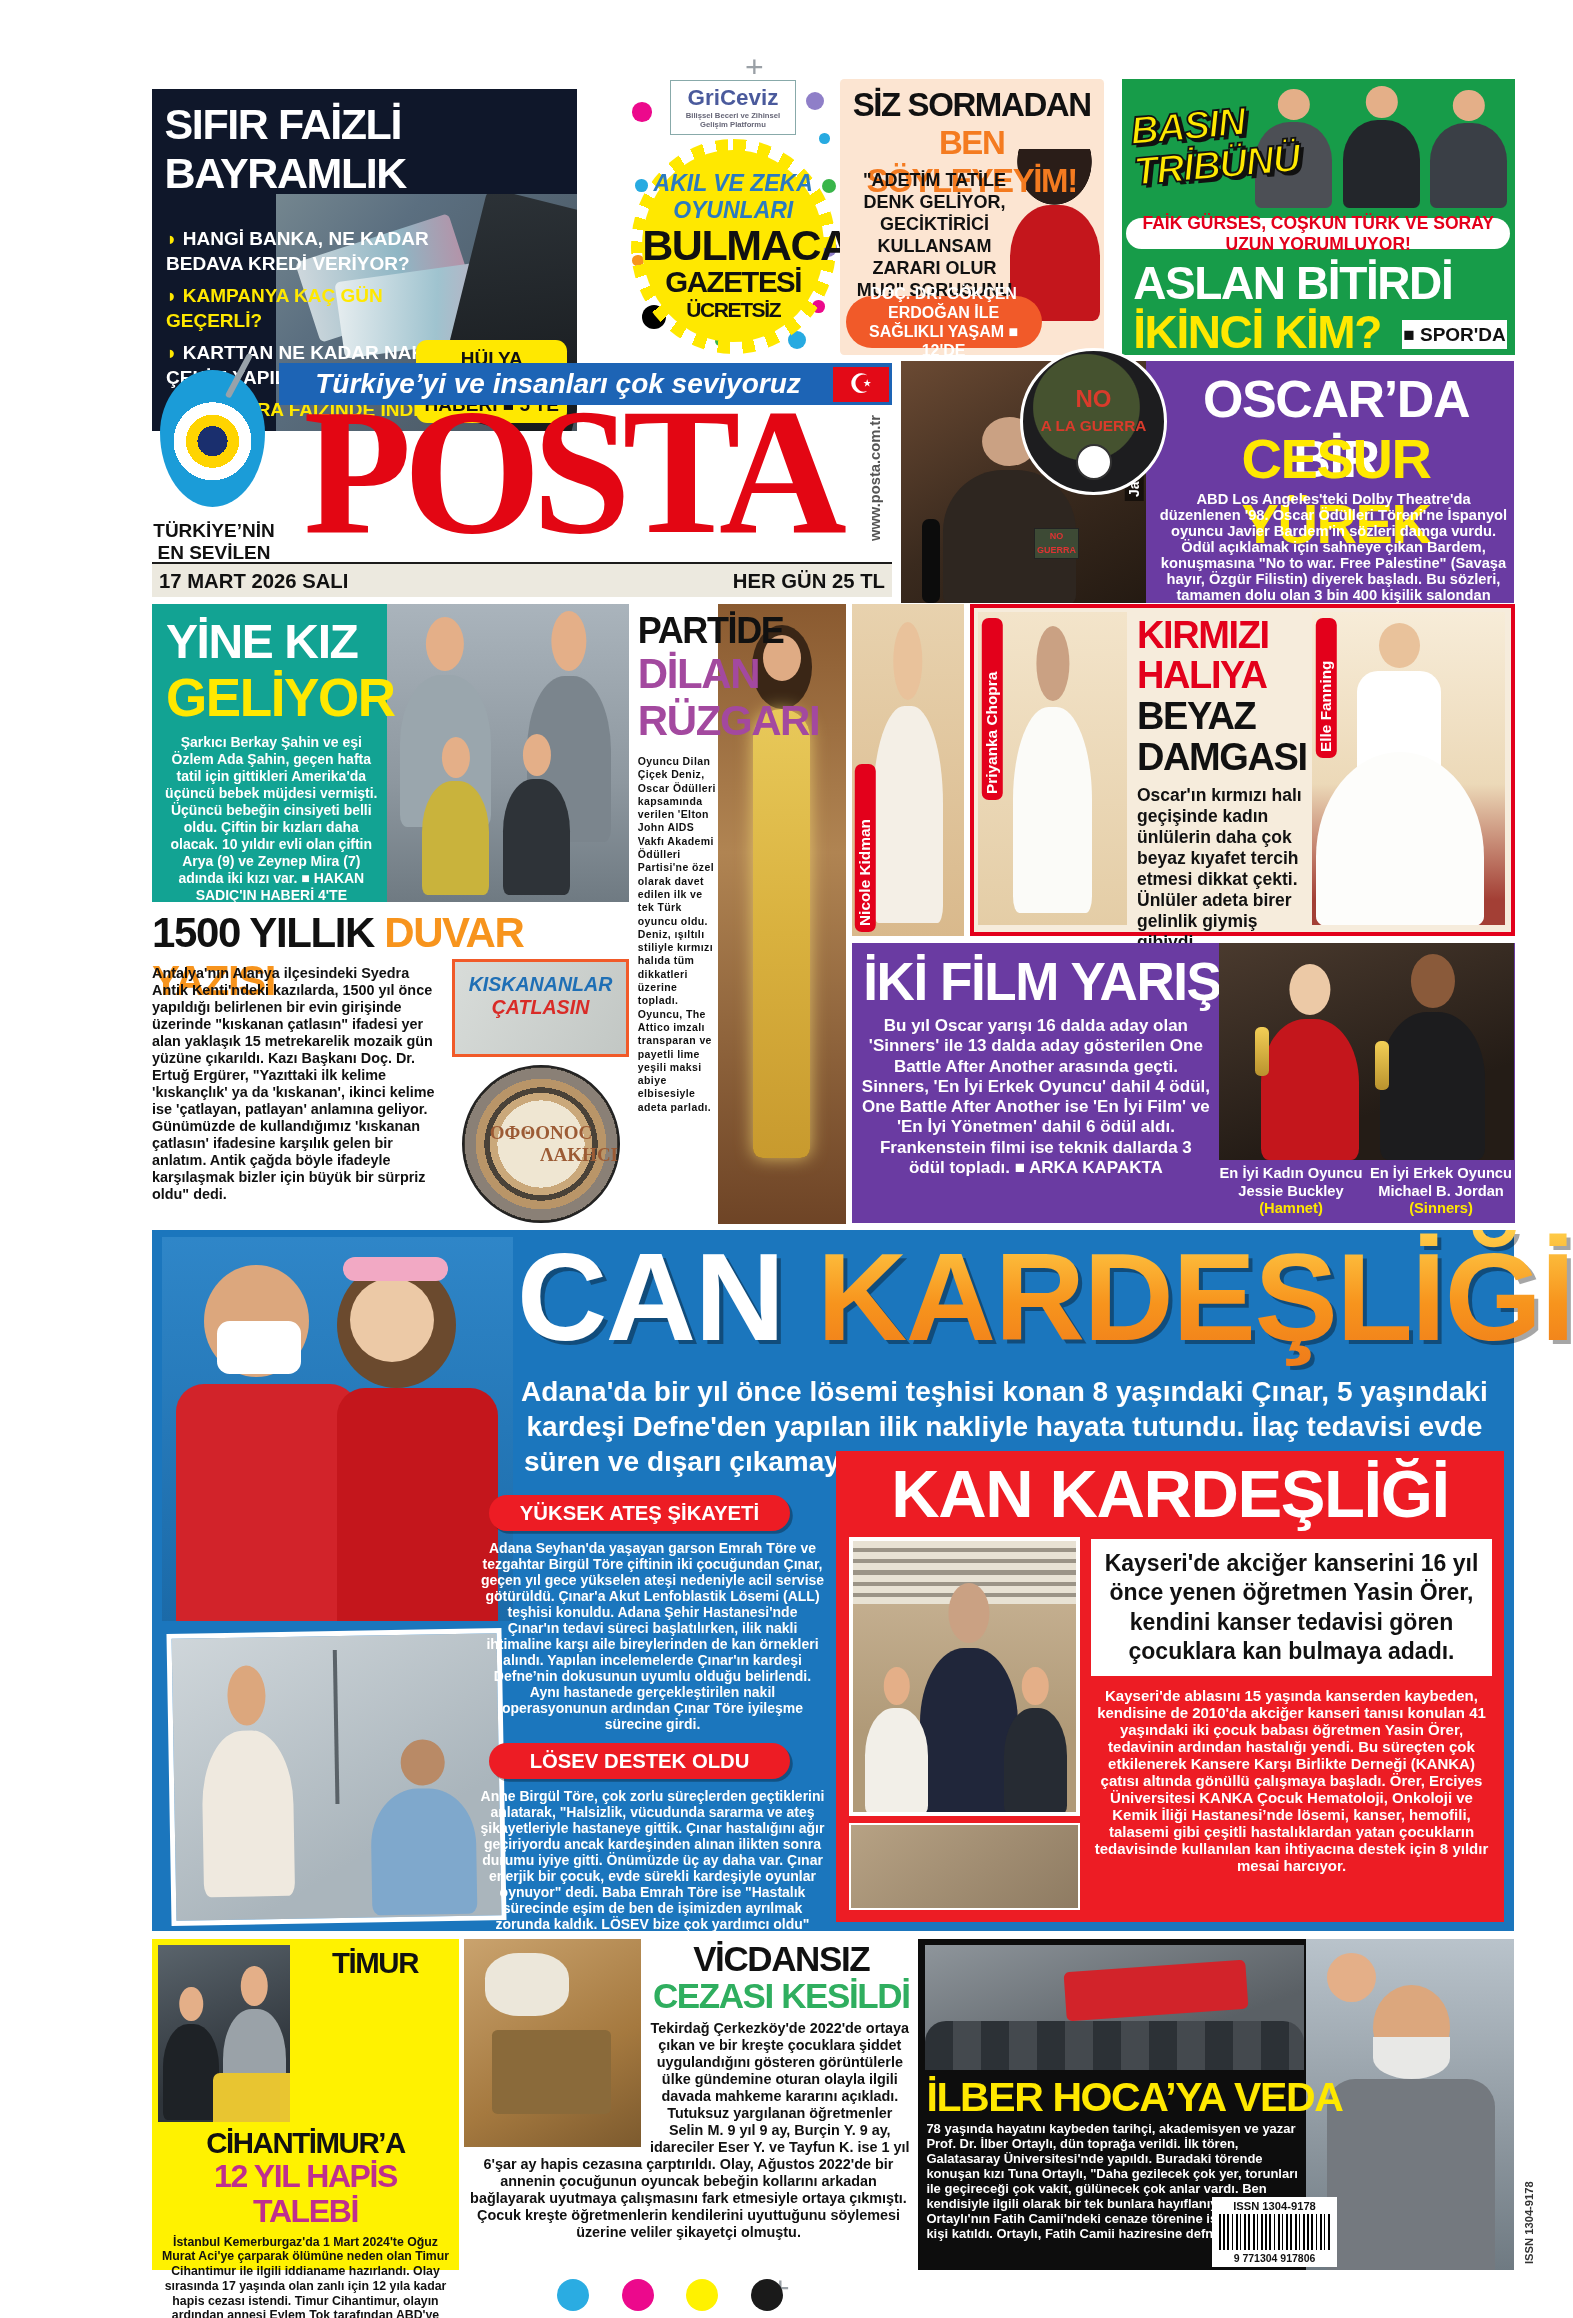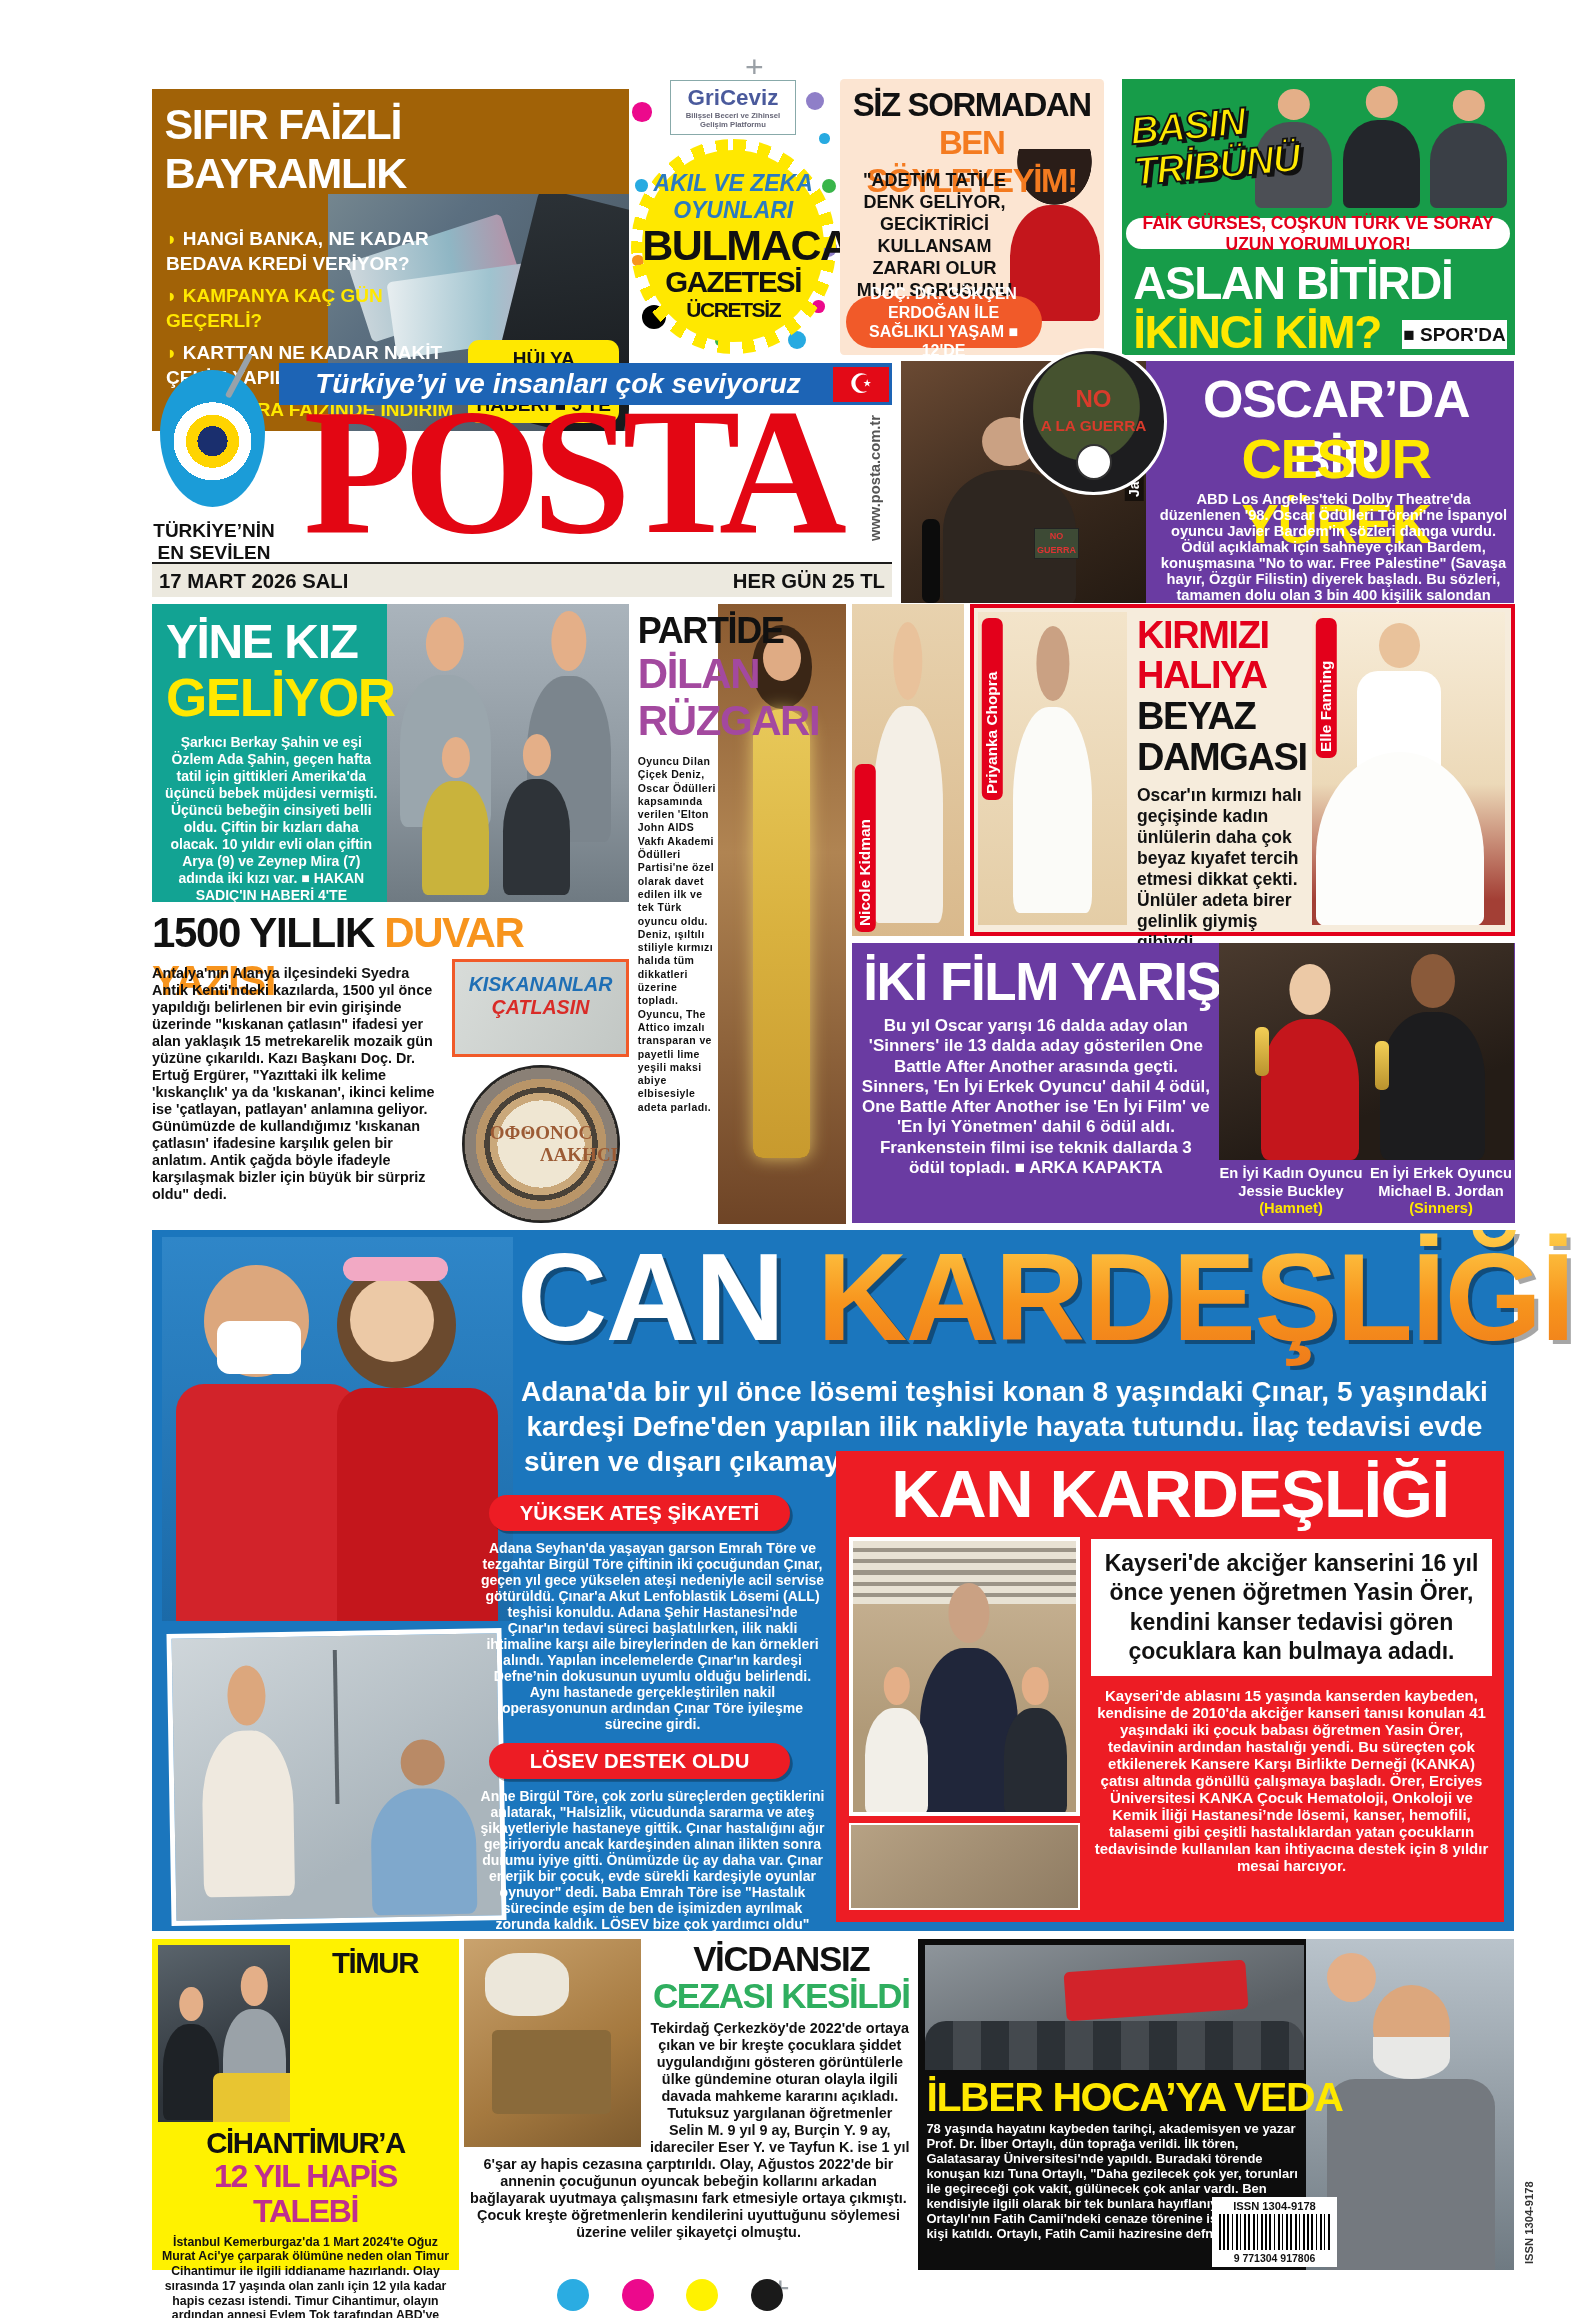--- a/index.html
+++ b/index.html
@@ -24,21 +24,21 @@
   .outline-blk { -webkit-text-stroke:1.8px #111; text-shadow:3.5px 3.5px 0 #111; }
 </style>
 </head>
 <body>
 
 <div id="page">
 
   <div class="abs regcross" style="left:745px;top:49px;">+</div>
   <div class="abs regcross" style="left:771px;top:2270px;">+</div>
 
-  <div class="abs" style="left:152px;top:89px;width:477px;height:342px;background:#a16207;">
+  <div class="abs" style="left:152px;top:89px;width:425px;height:342px;background:#0f172a;">
     <div class="ph" style="right:0;top:105px;width:301px;height:237px;background:linear-gradient(130deg,#74868f 0%,#5b6f80 30%,#46525c 100%);">
       <div class="abs" style="left:28px;top:42px;width:161px;height:84px;background:linear-gradient(100deg,#cfd8dd,#8fb6c4 60%,#b790a6);transform:rotate(-18deg);border-radius:5.6px;"></div>
       <div class="abs" style="left:63px;top:77px;width:161px;height:77px;background:linear-gradient(100deg,#e8eef0,#9fc3cf 60%,#c9a7bb);transform:rotate(-8deg);border-radius:5.6px;"></div>
       <div class="abs" style="right:-21px;top:7px;width:140px;height:231px;background:linear-gradient(160deg,#2c3237,#15181b);transform:rotate(14deg);border-radius:9.8px;"></div>
     </div>
     <div class="abs cond" style="left:12.6px;top:11.2px;width:456px;font-size:43px;color:#fff;">SIFIR FAİZLİ BAYRAMLIK</div>
     <div class="abs" style="left:14px;top:137px;width:301px;font-size:19px;font-weight:800;line-height:25px;color:#fff;">
       <div style="color:#fff;margin-bottom:7px;"><span style="color:#ffe800;">◗ </span><span>HANGİ BANKA, NE KADAR BEDAVA KREDİ VERİYOR?</span></div>
       <div style="color:#ffe800;margin-bottom:7px;"><span>◗ </span><span>KAMPANYA KAÇ GÜN GEÇERLİ?</span></div>
       <div style="color:#fff;margin-bottom:7px;"><span style="color:#ffe800;">◗ </span><span>KARTTAN NE KADAR NAKİT ÇEKİM YAPILABİLİR?</span></div>

